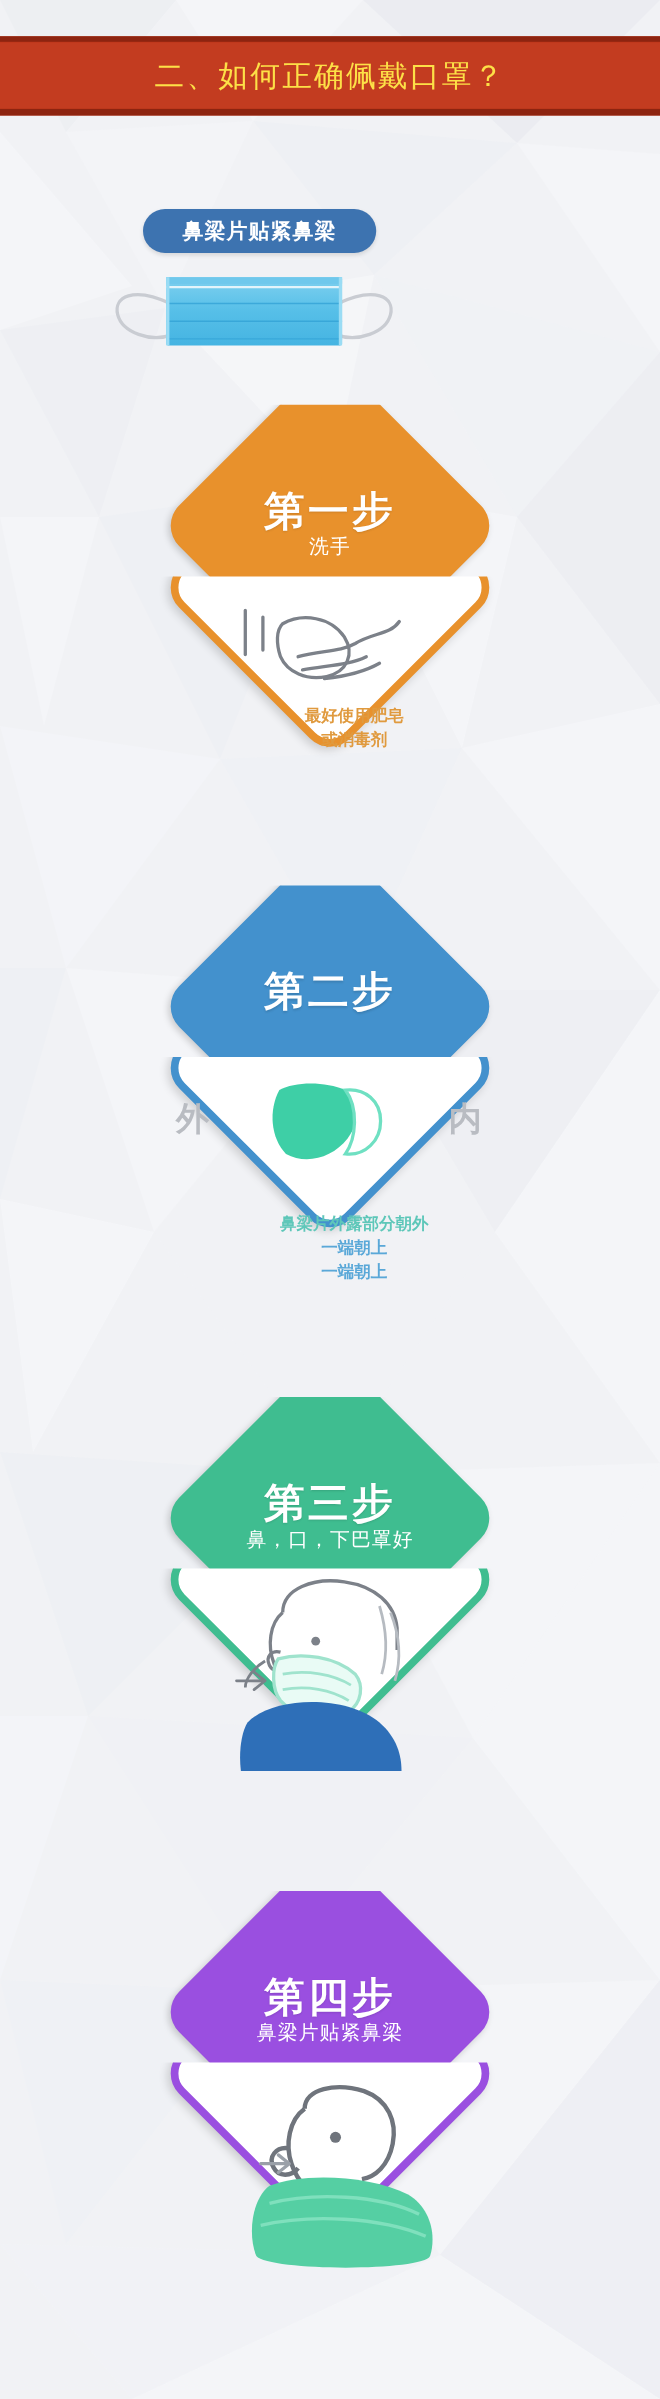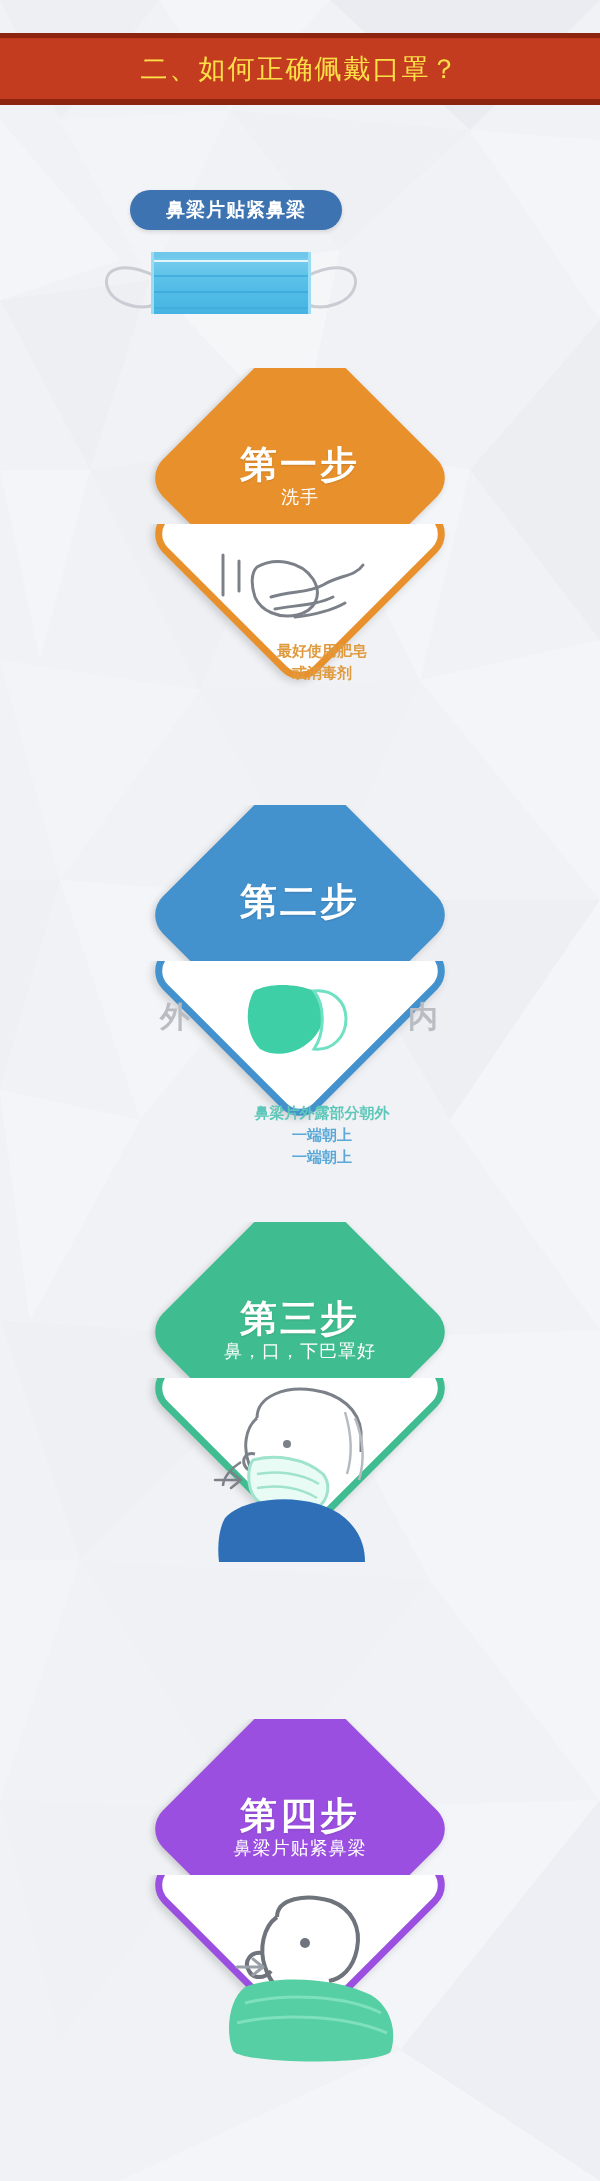--- a/index.html
+++ b/index.html
@@ -183,21 +183,21 @@
   <div class="txt" style="top:78px;">
     <div class="step-title">第二步</div>
   </div>
   <div class="txt" style="top:272px;margin-top:25px;">
     <div class="step-cap" style="color:#5ec7b9;">鼻梁片外露部分朝外</div>
     <div class="step-cap" style="color:#5aa8d8;">一端朝上</div>
     <div class="step-cap" style="color:#5aa8d8;">一端朝上</div>
   </div>
 </div>
 
-<div class="step" style="top:1222px;height:440px;">
+<div class="step" style="top:1270px;height:440px;">
   <div class="dia-clip" style="top:0;height:160px;">
     <div class="dia dia-top" style="background:#3fbd90;top:0;"></div>
   </div>
   <div class="dia-clip" style="top:156px;height:190px;">
     <div class="dia dia-bot" style="top:-100px;border:7px solid #3fbd90;box-sizing:border-box;"></div>
   </div>
 
   <svg style="position:absolute;left:195px;top:160px;width:215px;height:185px;" viewBox="0 0 215 185">
     <path d="M62 36 C 62 14, 90 4, 118 8 C 146 12, 164 28, 166 50 L 166 70" fill="none" stroke="#7c8189" stroke-width="3"></path>
     <path d="M62 36 C 50 46, 48 66, 54 82 C 58 96, 66 108, 78 116" fill="none" stroke="#7c8189" stroke-width="3"></path>

